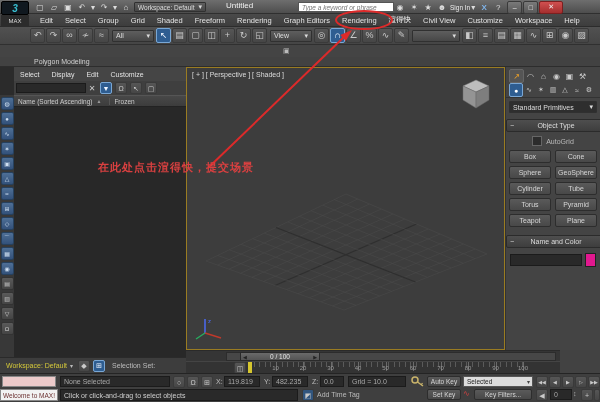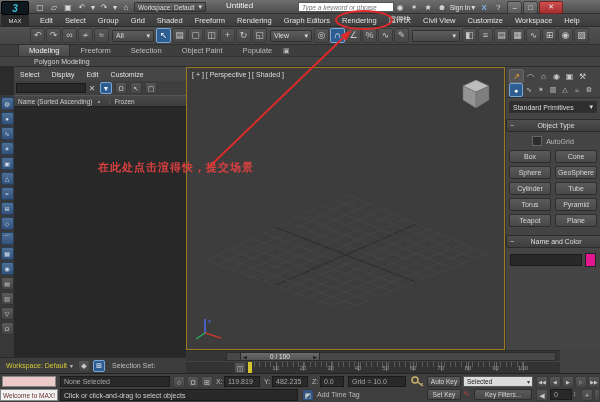--- a/index.html
+++ b/index.html
@@ -179,27 +179,20 @@
         <span class="icon">≡</span>
         <span class="icon">▤</span>
         <span class="icon">▦</span>
         <span class="icon">∿</span>
         <span class="icon">⊞</span>
         <span class="icon">◉</span>
         <span class="icon">▨</span>
       </span>
   </div>
 
-  <div class="abs" id="ribbontabs">
-      <span class="rtab active">Modeling</span>
-      <span class="rtab">Freeform</span>
-      <span class="rtab">Selection</span>
-      <span class="rtab">Object Paint</span>
-      <span class="rtab">Populate</span>
-    </div>
   <div class="abs" style="left:283px;top:46px;width:10px;height:10px;font-size:7px;color:#bbb;display:flex;align-items:center;">▣</div>
   <div class="abs" id="ribbonstrip">
     <span>Polygon Modeling</span>
   </div>
 
   <div class="abs" id="explorer">
     <div class="abs" id="exmenus">
         <span class="mitem" style="font-size: 7px;">Select</span>
         <span class="mitem" style="font-size: 7px;">Display</span>
         <span class="mitem" style="font-size: 7px;">Edit</span>

